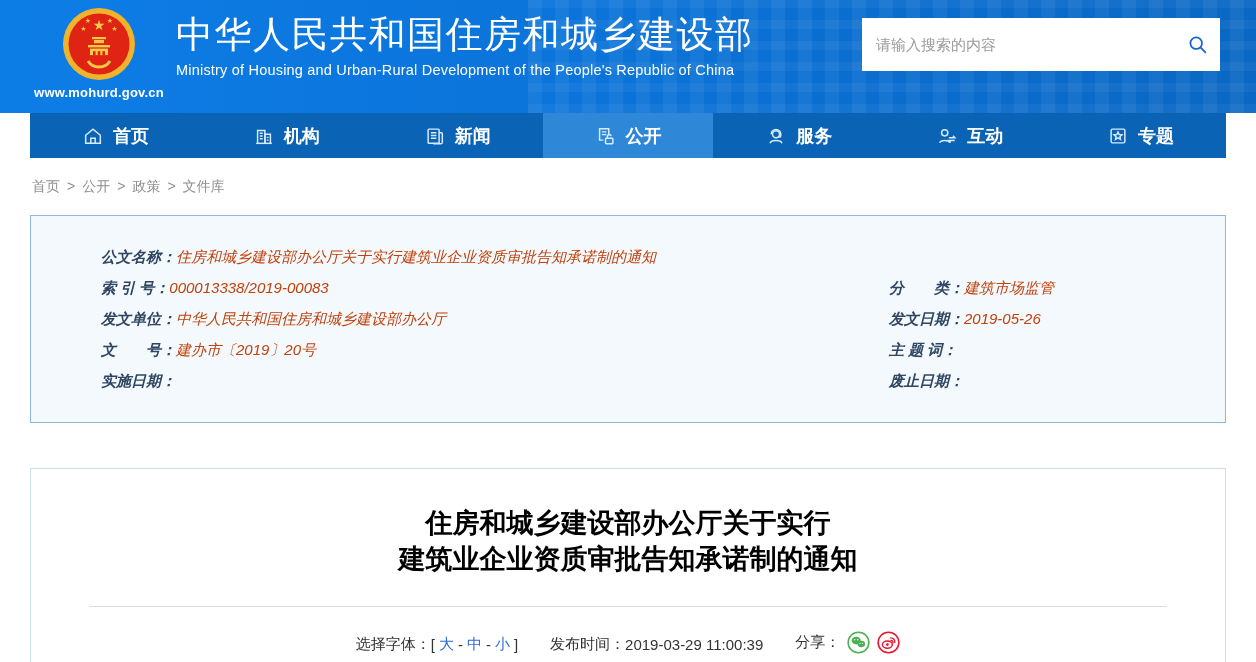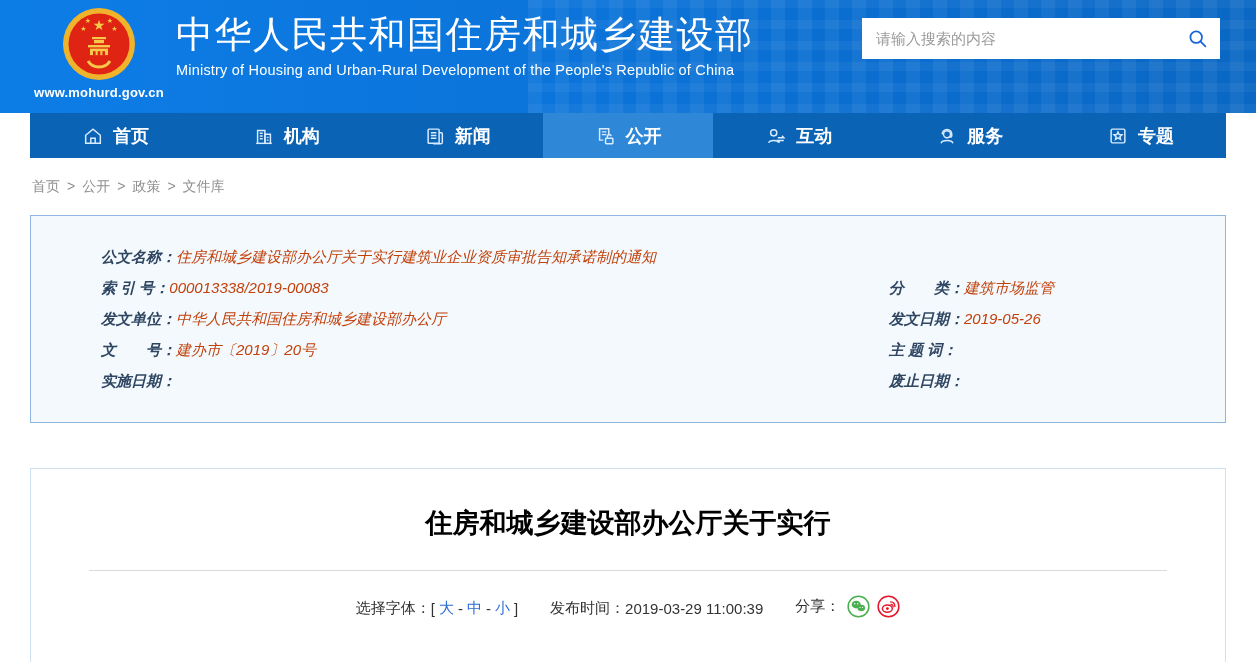--- a/index.html
+++ b/index.html
@@ -12,21 +12,21 @@
   .banner-texture { position:absolute; right:0; top:0; width:58%; height:100%; pointer-events:none;
             background:
               repeating-linear-gradient(90deg, rgba(255,255,255,.055) 0 14px, transparent 14px 27px),
               repeating-linear-gradient(0deg, rgba(255,255,255,.045) 0 9px, transparent 9px 21px); }
   .logo-block { position:absolute; left:34px; top:6px; width:130px; text-align:center; cursor:pointer; }
   .logo-block svg { display:block; margin:0 auto; }
   .site-url { margin-top:3px; color:#fff; font-weight:bold; font-size:13px; letter-spacing:.2px; }
   .titles { position:absolute; left:176px; top:13px; }
   .title-cn { color:#fff; font-weight:normal; font-size:37px; letter-spacing:1.5px; line-height:44px; }
   .title-en { color:#fff; font-size:14.5px; margin-top:5px; letter-spacing:.2px; }
-  .search { position:absolute; right:36px; top:18px; width:358px; height:41px;
+  .search { position:absolute; right:36px; top:18px; width:358px; height:53px;
             background:#fff; display:flex; }
   .search input { flex:1; height:100%; border:none; outline:none; padding-left:14px;
                   font-size:15px; color:#333; font-family:inherit; }
   .search input::placeholder { color:#9b9b9b; }
   .search button { width:46px; height:100%; border:none; background:#fff; cursor:pointer;
                    display:flex; align-items:center; justify-content:center; }
 
   
   .nav { margin:0 30px; height:45px; background:#0a63b4; display:flex; }
   .nav-item { flex:1; display:flex; align-items:center; justify-content:center; gap:9px;
@@ -135,33 +135,33 @@
     <svg width="22" height="22" viewBox="0 0 24 24" fill="none" stroke="#d9ecff" stroke-width="1.6">
       <path d="M9 16.5H5V4h10v7.5"></path>
         <path d="M7.5 7.5h5M7.5 10.5h5"></path>
       <rect x="11.5" y="14.5" width="8" height="6" rx="0.8"></rect>
       <path d="M13.5 14.5v-2a2 2 0 0 1 4-.4"></path>
     </svg>
     <span>公开</span>
   </div>
   <div class="nav-item">
     <svg width="22" height="22" viewBox="0 0 24 24" fill="none" stroke="#d9ecff" stroke-width="1.6">
+      <circle cx="12" cy="10" r="3.8"></circle>
+        <path d="M5.5 20c1.2-4 11.8-4 13 0"></path>
+      <path d="M6.8 10a5.2 5.2 0 0 1 10.4 0v1.6a1.6 1.6 0 0 1-1.6 1.6h-1.4"></path>
+    </svg>
+    <span>服务</span>
+  </div>
+  <div class="nav-item">
+    <svg width="22" height="22" viewBox="0 0 24 24" fill="none" stroke="#d9ecff" stroke-width="1.6">
       <circle cx="9.5" cy="8.5" r="3.4"></circle>
         <path d="M4 19.5c1-3.6 10-3.6 11 0"></path>
       <path d="M14 13.8h6.5l-2-2M20.5 17h-6.5l2 2"></path>
     </svg>
     <span>互动</span>
-  </div>
-  <div class="nav-item">
-    <svg width="22" height="22" viewBox="0 0 24 24" fill="none" stroke="#d9ecff" stroke-width="1.6">
-      <circle cx="12" cy="10" r="3.8"></circle>
-        <path d="M5.5 20c1.2-4 11.8-4 13 0"></path>
-      <path d="M6.8 10a5.2 5.2 0 0 1 10.4 0v1.6a1.6 1.6 0 0 1-1.6 1.6h-1.4"></path>
-    </svg>
-    <span>服务</span>
   </div>
   <div class="nav-item">
     <svg width="22" height="22" viewBox="0 0 24 24" fill="none" stroke="#d9ecff" stroke-width="1.6">
       <rect x="4.5" y="4.5" width="15" height="15" rx="1.5"></rect>
       <path d="M12 7.6l1.3 2.8 3 .3-2.2 2 .6 3-2.7-1.6-2.7 1.6.6-3-2.2-2 3-.3z"></path>
     </svg>
     <span>专题</span>
   </div>
 </div>
 
@@ -210,20 +210,21 @@
         <span class="meta-label">废止日期：</span>
         <span class="meta-value"></span>
       </div>
     </div>
   </div>
 </div>
 
 <div class="card">
   <h1 class="article-title">
     <div>住房和城乡建设部办公厅关于实行</div>
+    <div>建筑业企业资质审批告知承诺制的通知</div>
   </h1>
   <div class="divider"></div>
 
   <div class="info-row">
     <div class="grp">
       <span>选择字体：</span>
       <span>[</span>
       <a class="fs-link">大</a>
       <span class="fs-dash">-</span>
       <a class="fs-link">中</a>

